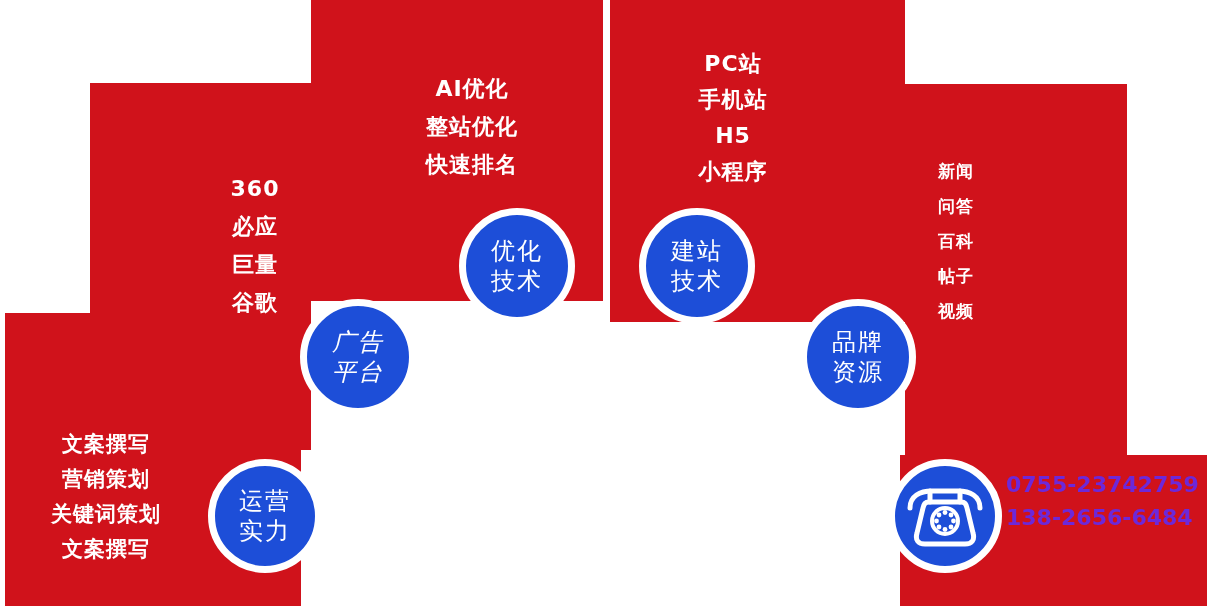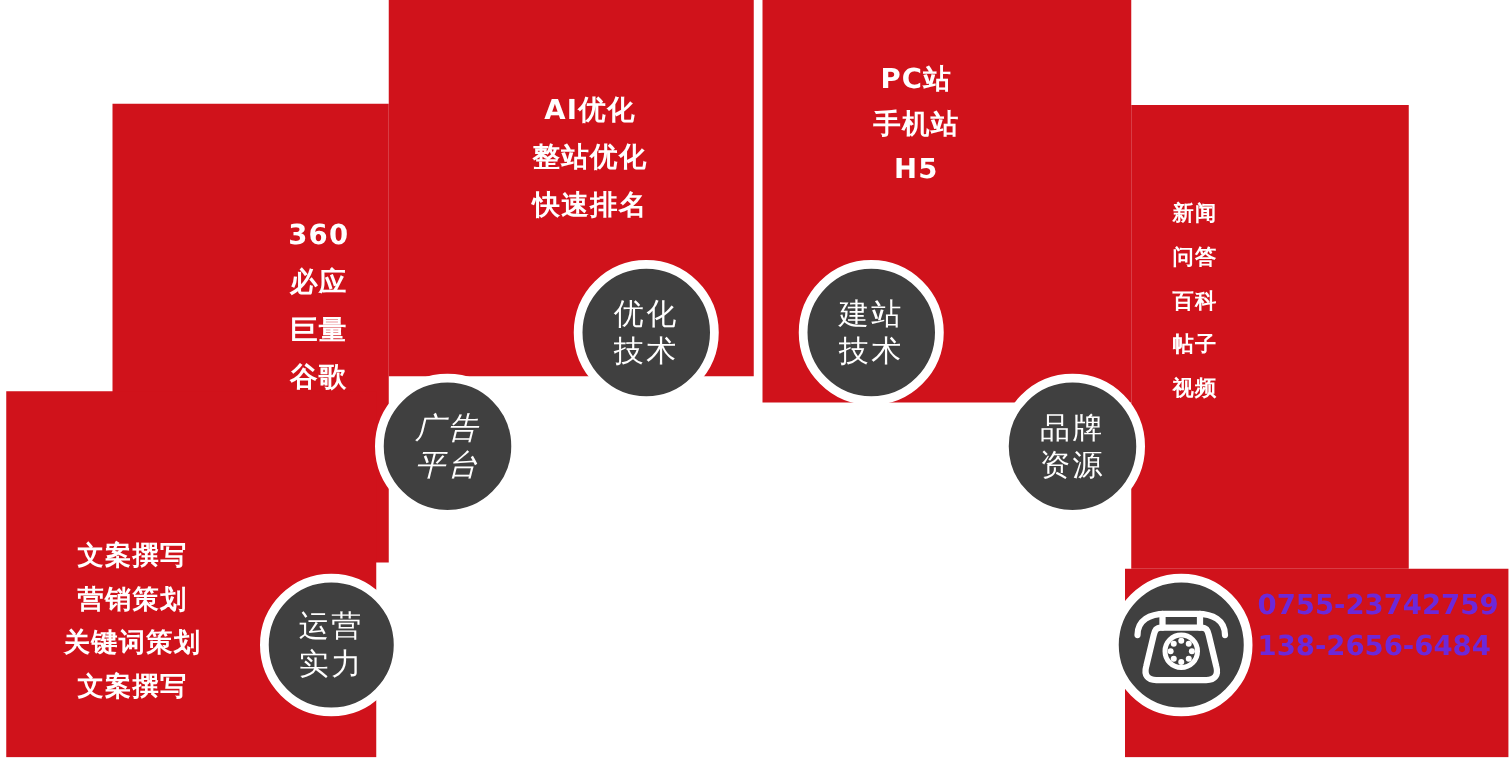--- a/index.html
+++ b/index.html
@@ -8,21 +8,21 @@
     overflow:hidden;font-family:"DejaVu Sans",sans-serif;
   }
   .block{position:absolute;background:#d0121b;}
   .list{
     position:absolute;color:#ffffff;font-weight:bold;text-align:center;
     letter-spacing:1px;
   }
   .list span{display:block;}
   .badge{
     position:absolute;box-sizing:border-box;border-radius:50%;
-    background:#404040;border:7px solid #ffffff;color:#ffffff;
+    background:#1d4ed8;border:7px solid #ffffff;color:#ffffff;
     display:flex;flex-direction:column;align-items:center;justify-content:center;
     font-weight:400;font-size:24px;line-height:30px;letter-spacing:2px;text-align:center;
   }
   
   .b-ad    {left:90px;  top:83px;  width:221px; height:367px;}
   .b-op    {left:5px;   top:313px; width:296px; height:293px;}
   .b-seo   {left:311px; top:0;     width:292px; height:301px;}
   .b-web   {left:610px; top:0;     width:295px; height:322px;}
   .b-brand {left:905px; top:84px;  width:222px; height:371px;}
   .b-phone {left:900px; top:455px; width:307px; height:151px;}
@@ -75,20 +75,21 @@
   <div class="list l-seo">
     <span>AI优化</span>
     <span>整站优化</span>
     <span>快速排名</span>
   </div>
 
   <div class="list l-web">
     <span>PC站</span>
     <span>手机站</span>
     <span>H5</span>
+    <span>小程序</span>
   </div>
 
   <div class="list l-brand">
     <span>新闻</span>
     <span>问答</span>
     <span>百科</span>
     <span>帖子</span>
     <span>视频</span>
   </div>
 

